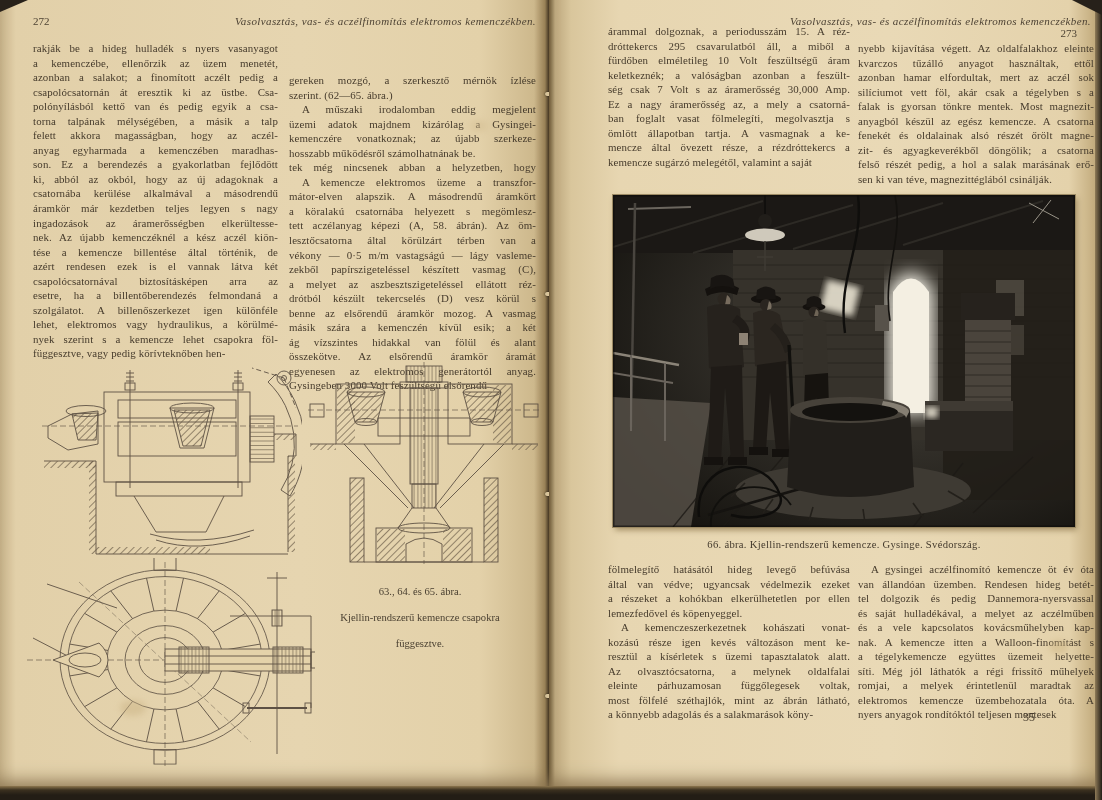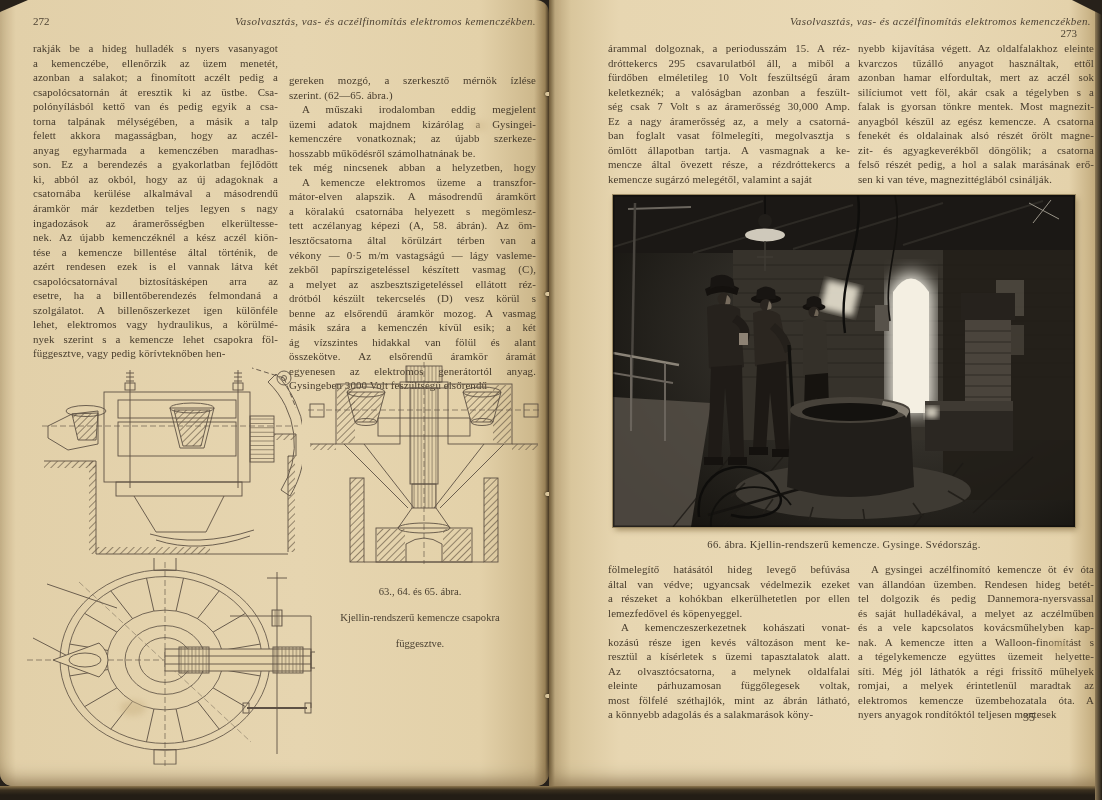--- a/index.html
+++ b/index.html
@@ -2,21 +2,21 @@
 <html><head>
 <meta charset="utf-8">
 <style>
   html,body{margin:0;padding:0;}
   body{width:1102px;height:800px;background:#27211a;position:relative;overflow:hidden;
        font-family:"Liberation Serif","DejaVu Serif",serif;}
   .stage{position:absolute;inset:0;}
   .page{position:absolute;top:0;height:786px;color:#46392a;}
   .page-left{left:0;width:549px;
     background:linear-gradient(90deg,#c9b58c 0px,#e2d0a9 16px,#e6d5b0 300px,#e3d1a9 480px,#cdb88c 534px,#9a8257 545px,#3a2e1d 549px);
-    box-shadow:inset 0 -14px 18px -10px #8a7450;border-radius:13px;}
+    box-shadow:inset 0 -14px 18px -10px #8a7450;}
   .page-right{left:549px;width:553px;
     background:linear-gradient(90deg,#6b5836 0px,#bda87e 6px,#d9c69c 22px,#e7d6b1 70px,#e9d9b6 340px,#e4d2ab 520px,#c3ac7e 546px,#6e5a39 553px);
     box-shadow:inset 0 -14px 18px -10px #8a7450;}
   .edge-bottom{position:absolute;left:0;right:0;top:786px;height:14px;
     background:linear-gradient(180deg,#8d764e 0,#3b301f 4px,#231d15 9px);}
   .edge-right{position:absolute;top:0;right:0;width:7px;height:800px;background:linear-gradient(90deg,#8f7b58,#241e16);}
   .corner{position:absolute;background:#27211a;}
   .corner-tl{left:0;top:0;width:28px;height:12px;clip-path:polygon(0 0,100% 0,0 100%);}
   .corner-tr{right:0;top:0;width:30px;height:15px;clip-path:polygon(0 0,100% 0,100% 100%);}
   .stitch{position:absolute;left:545px;width:8px;height:4px;background:#d8c49a;border-radius:2px;box-shadow:0 0 2px #2e2517;}
@@ -247,21 +247,21 @@
   <div class="stitch" style="top:292px;"></div>
   <div class="stitch" style="top:492px;"></div>
   <div class="stitch" style="top:694px;"></div>
 
   <div class="page page-right">
     <div class="pg-header" style="left:59px;width:483px;">
       <span class="running-title">Vasolvasztás, vas- és aczélfinomítás elektromos kemenczékben.</span>
       <span class="pg-num" style="right:14px;margin-top:12px;">273</span>
     </div>
 
-    <div class="col" style="left:59px;top:41px;width:242px;">
+    <div class="col" style="left:59px;top:24px;width:242px;">
         <div class="line">árammal dolgoznak, a periodusszám 15. A réz-</div>
         <div class="line">dróttekercs 295 csavarulatból áll, a miből a</div>
         <div class="line">fürdőben elméletileg 10 Volt feszültségű áram</div>
         <div class="line">keletkeznék; a valóságban azonban a feszült-</div>
         <div class="line">ség csak 7 Volt s az áramerősség 30,000 Amp.</div>
         <div class="line">Ez a nagy áramerősség az, a mely a csatorná-</div>
         <div class="line">ban foglalt vasat fölmelegíti, megolvasztja s</div>
         <div class="line">ömlött állapotban tartja. A vasmagnak a ke-</div>
         <div class="line">mencze által övezett része, a rézdróttekercs a</div>
         <div class="line endp">kemencze sugárzó melegétől, valamint a saját</div>

